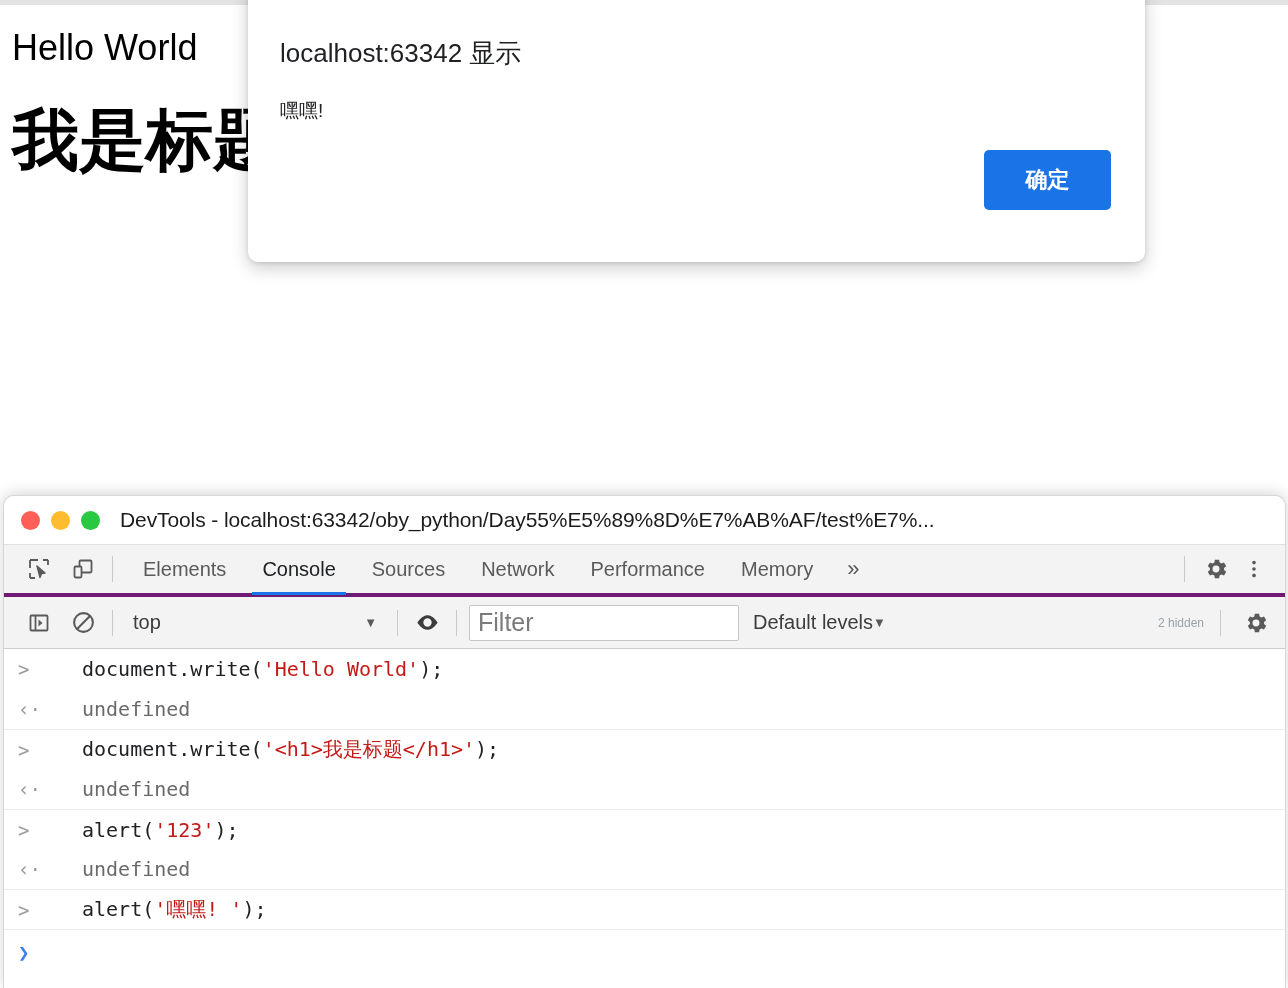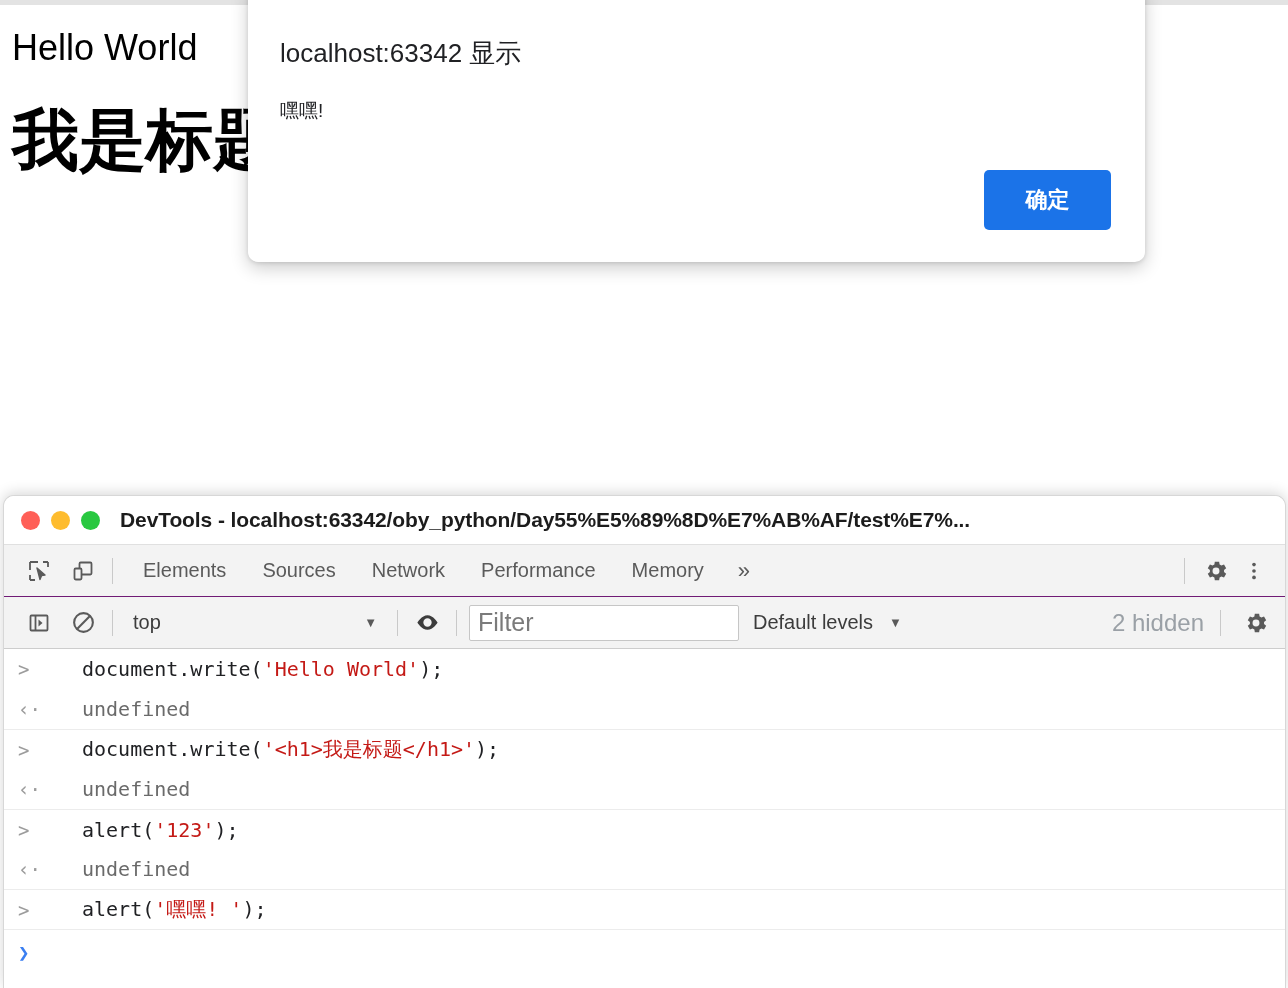--- a/index.html
+++ b/index.html
@@ -47,21 +47,21 @@
     position: absolute; left: 32px; top: 48px;
     font-size: 26px; color: #202124; font-weight: 400;
     white-space: nowrap;
   }
   .dialog-message {
     position: absolute; left: 32px; top: 110px;
     font-size: 19px; color: #202124; font-weight: 400;
     white-space: nowrap;
   }
   .dialog-ok {
-    position: absolute; left: 736px; top: 182px;
+    position: absolute; left: 736px; top: 162px;
     width: 127px; height: 60px;
     background: #1b73e8;
     color: #ffffff;
     border: none; border-radius: 5px;
     font-size: 22px; font-weight: bold;
     font-family: "Liberation Sans", sans-serif;
     cursor: default;
     display: flex; align-items: center; justify-content: center;
   }
 
@@ -85,31 +85,31 @@
   }
   .traffic {
     display: flex; gap: 11px; margin-left: 17px;
   }
   .tl { width: 19px; height: 19px; border-radius: 50%; display: block; }
   .tl-red { background: #ff5f57; }
   .tl-yellow { background: #febc2e; }
   .tl-green { background: #28c840; }
   .dt-title {
     margin-left: 20px;
-    font-size: 21px; font-weight: bold; color: #1c1c1c;
+    font-size: 21px; font-weight: normal; color: #1c1c1c;
     white-space: nowrap; overflow: hidden; text-overflow: ellipsis;
     max-width: 1140px;
     letter-spacing: -0.1px;
   }
 
   
   .dt-tabbar {
     height: 52px; width: 100%;
     background: #f3f3f3;
-    border-bottom: 1px solid #701a75;
+    border-bottom: 4px solid #701a75;
     display: flex; align-items: center;
     position: relative;
   }
   .tb-iconbtn {
     width: 34px; height: 34px;
     margin-left: 10px;
     display: flex; align-items: center; justify-content: center;
     border-radius: 3px;
   }
   .tb-iconbtn:first-child { margin-left: 18px; }
@@ -160,27 +160,27 @@
     background: #fff;
     border: 1px solid #c6c6c6;
     border-radius: 2px;
     font-size: 25px; color: #3c3c3c;
     padding: 0 8px;
     font-family: "Liberation Sans", sans-serif;
     outline: none;
   }
   .filter-input::placeholder { color: #7b7b7b; }
   .levels {
-    display: flex; align-items: center; gap: 16px;
+    display: flex; align-items: center; gap: 0;
     font-size: 20px; color: #3c3c3c;
     margin-left: 14px; white-space: nowrap;
   }
   .levels .caret { font-size: 13px; color: #5a5a5a; }
   .hidden-count {
-    font-size: 24px; color: #9aa0a6; white-space: nowrap;
+    font-size: 12px; color: #9aa0a6; white-space: nowrap;
   }
   .fb-right { margin-left: auto; display: flex; align-items: center; padding-right: 10px; gap: 6px; }
 
   
   .dt-console {
     width: 100%;
     background: #ffffff;
     font-family: "DejaVu Sans Mono", monospace;
   }
   .log-row {
@@ -240,20 +240,21 @@
       </div>
       <div class="tb-iconbtn">
         <svg width="24" height="24" viewBox="0 0 24 24" fill="none" stroke="#5a5a5a" stroke-width="1.8">
           <rect x="8.5" y="3.5" width="12" height="12" rx="1.2"></rect>
           <rect x="3.5" y="9.5" width="7" height="11" rx="1.2" fill="#f3f3f3"></rect>
         </svg>
       </div>
       <div class="vdiv"></div>
 
       <div class="dt-tab">Elements</div>
+      <div class="dt-tab active">Console</div>
       <div class="dt-tab">Sources</div>
       <div class="dt-tab">Network</div>
       <div class="dt-tab">Performance</div>
       <div class="dt-tab">Memory</div>
       <div class="dt-more">»</div>
 
       <div class="tabbar-right">
         <div class="vdiv"></div>
         <div class="gear">
           <svg width="26" height="26" viewBox="0 0 24 24" fill="#5a5a5a">

